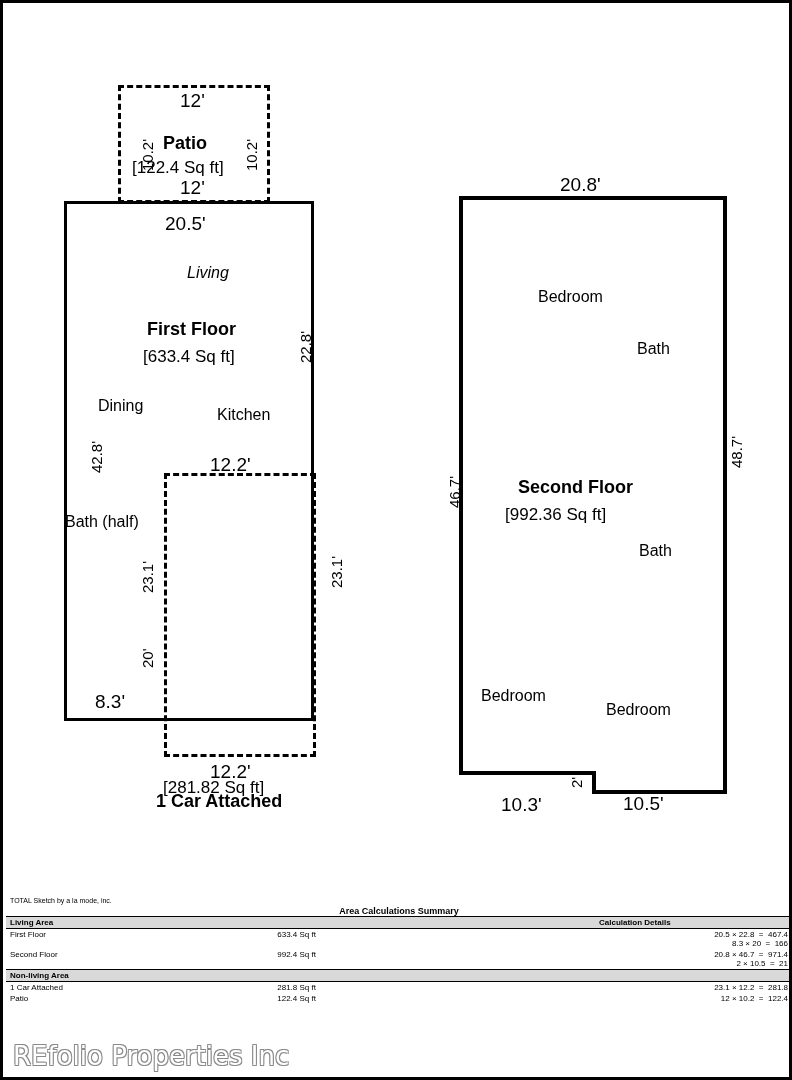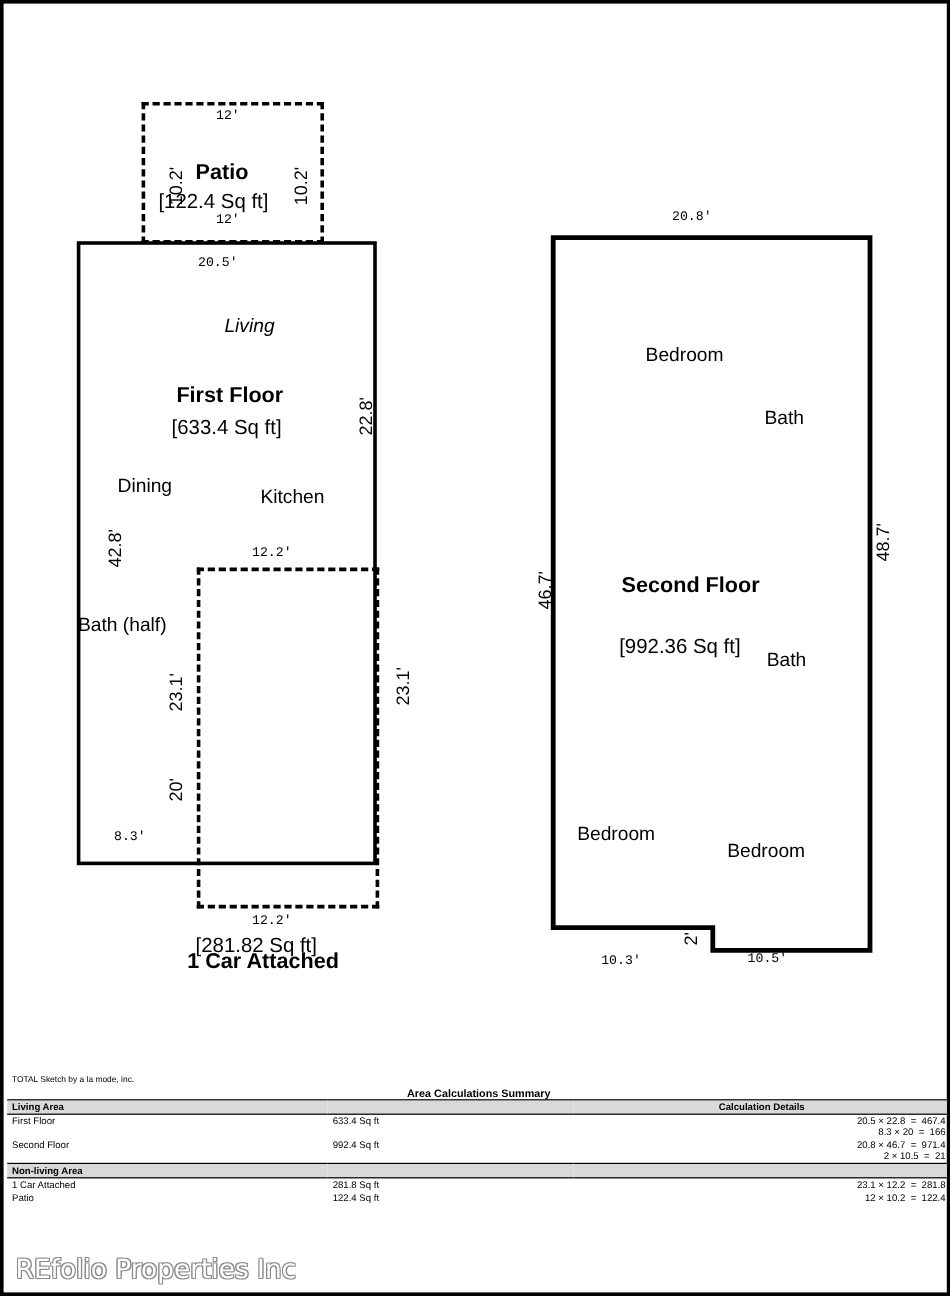--- a/index.html
+++ b/index.html
@@ -41,23 +41,22 @@
     background: transparent;
   }
   
   .lbl {
     position: absolute;
     white-space: nowrap;
     line-height: 1.1;
     color: #000000;
   }
   .dim {
-    font-size: 11px;
+    font-size: 19px;
     font-weight: normal;
-    font-family: Liberation Mono, monospace;
   }
   .dim-v {
     font-size: 15px;
     transform: rotate(-90deg);
     transform-origin: left top;
   }
   .room {
     font-size: 16px;
   }
   .floor-title {
@@ -107,21 +106,21 @@
   .col-name { width: 34%; text-align: left; }
   .col-area { width: 26%; text-align: left; margin-left: 12px; }
   .col-det  { width: 40%; text-align: right; }
   .det-head { text-align: center; font-weight: bold; }
   .calc-line { display: block; text-align: right; white-space: pre; }
   
   .watermark {
     position: absolute;
     left: 10px;
     bottom: 6px;
-    font-size: 22px;
+    font-size: 26px;
     color: #ffffff;
     font-family: "DejaVu Sans", sans-serif;
     letter-spacing: 0px;
     text-shadow:
       -1px -1px 0 #8a8a8a,
       1px -1px 0 #8a8a8a,
       -1px 1px 0 #8a8a8a,
       1px 1px 0 #8a8a8a;
     pointer-events: none;
   }
@@ -163,21 +162,21 @@
     <div class="lbl floor-area" style="left:160px; top:776px;">[281.82 Sq ft]</div>
 
     <svg class="shape" style="left:455px; top:192px; width:270px; height:600px;" viewBox="0 0 270 600" preserveAspectRatio="none">
       <path d="M 3,3 L 267,3 L 267,597 L 136,597 L 136,578 L 3,578 Z" fill="none" stroke="#000000" stroke-width="4"></path>
     </svg>
     <div class="lbl dim" style="left:557px; top:172px;">20.8'</div>
     <div class="lbl room" style="left:535px; top:285px;">Bedroom</div>
     <div class="lbl room" style="left:634px; top:337px;">Bath</div>
     <div class="lbl dim-v" style="left:444px; top:505px;">46.7'</div>
     <div class="lbl floor-title" style="left:515px; top:475px;">Second Floor</div>
-    <div class="lbl floor-area" style="left:513px; top:503px;margin-top:24px;">[992.36 Sq ft]</div>
+    <div class="lbl floor-area" style="left:502px; top:503px;">[992.36 Sq ft]</div>
     <div class="lbl dim-v" style="left:726px; top:465px;">48.7'</div>
     <div class="lbl room" style="left:636px; top:539px;">Bath</div>
     <div class="lbl room" style="left:478px; top:684px;">Bedroom</div>
     <div class="lbl room" style="left:603px; top:698px;">Bedroom</div>
     <div class="lbl dim" style="left:498px; top:765px;margin-top:27px;">10.3'</div>
     <div class="lbl dim-v" style="left:566px; top:785px;">2'</div>
     <div class="lbl dim" style="left:620px; top:791px;">10.5'</div>
 
   </div>
 

